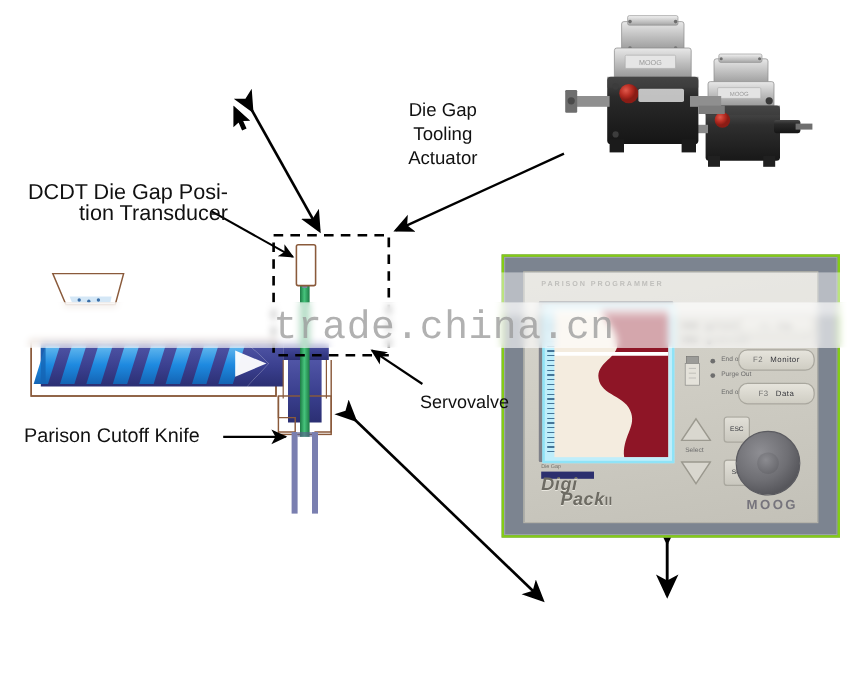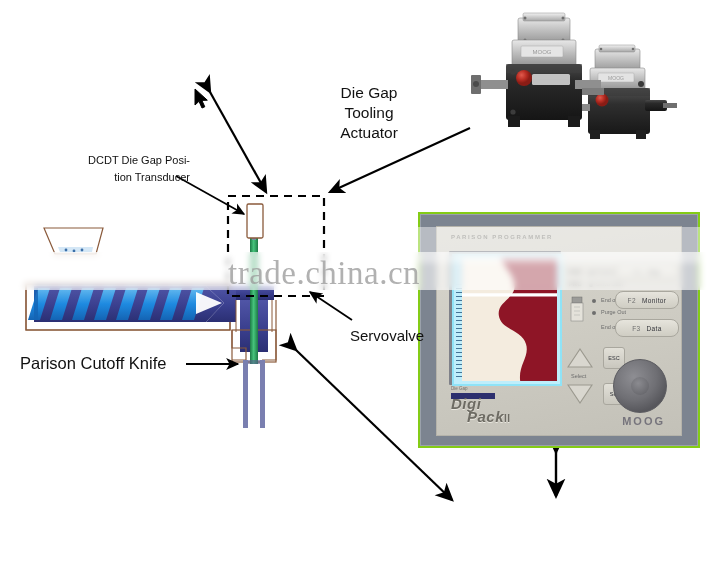--- a/index.html
+++ b/index.html
@@ -35,21 +35,21 @@
   }
   #box-plc{
     left:448px; top:501px; width:228px; height:54px;
     font-size:25px;
   }
 
   
   .callout{
     position:absolute;
     color:#111;
-    font-size:11px;
+    font-size:18px;
     line-height:17px;
     white-space:pre-line;
   }
   #txt-dcdt{ left:22px; top:152px; width:168px; text-align:right; }
   #txt-diegap{ left:313px; top:83px; width:112px; text-align:center; font-size:15.5px; line-height:20px;}
   #txt-servo{ left:330px; top:327px; font-size:15px;margin-left:20px;}
   #txt-parison{ left:20px; top:355px; font-size:16.5px;text-align:right;}
 
   
   svg.layer{position:absolute; left:0; top:0; width:720px; height:563px; overflow:visible;}
@@ -161,21 +161,21 @@
   #wm-band{
     position:absolute; left:0; top:252px; width:720px; height:38px;
     background:rgba(255,255,255,0.62);
     backdrop-filter:blur(3px);
     pointer-events:none;
   }
   #wm-text{
     position:absolute; left:228px; top:255px;
     font-size:33px; color:#9b9b9b; opacity:.78;
     letter-spacing:.5px; pointer-events:none;
-    font-family:Liberation Serif, serif;
+    font-family:Liberation Mono, monospace;
   }
   #wm-band2{
     position:absolute; left:417px; top:227px; width:303px; height:36px;
     background:rgba(255,255,255,0.45);
     pointer-events:none;
   }
 
   
   #cursor{ left:194px; top:88px; }
 </style>

